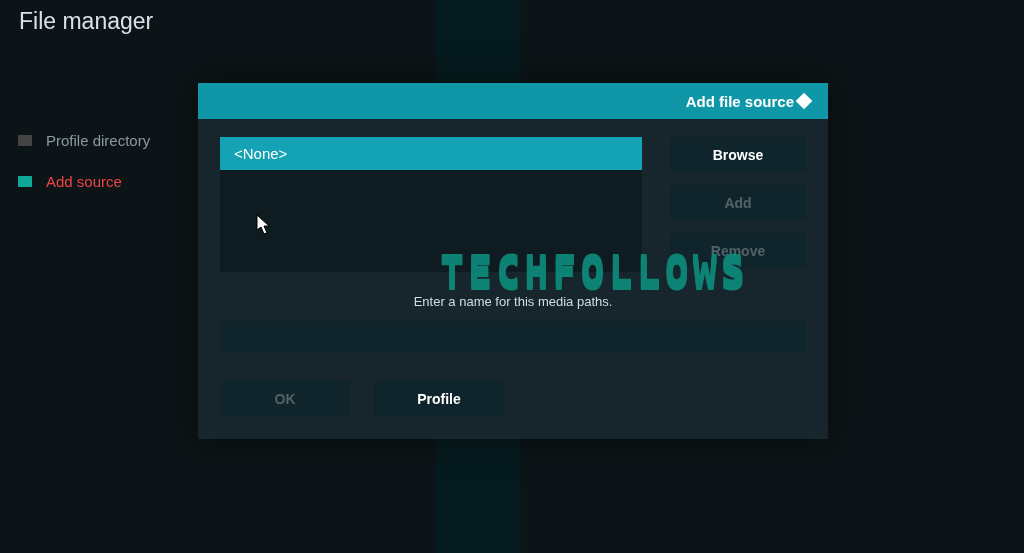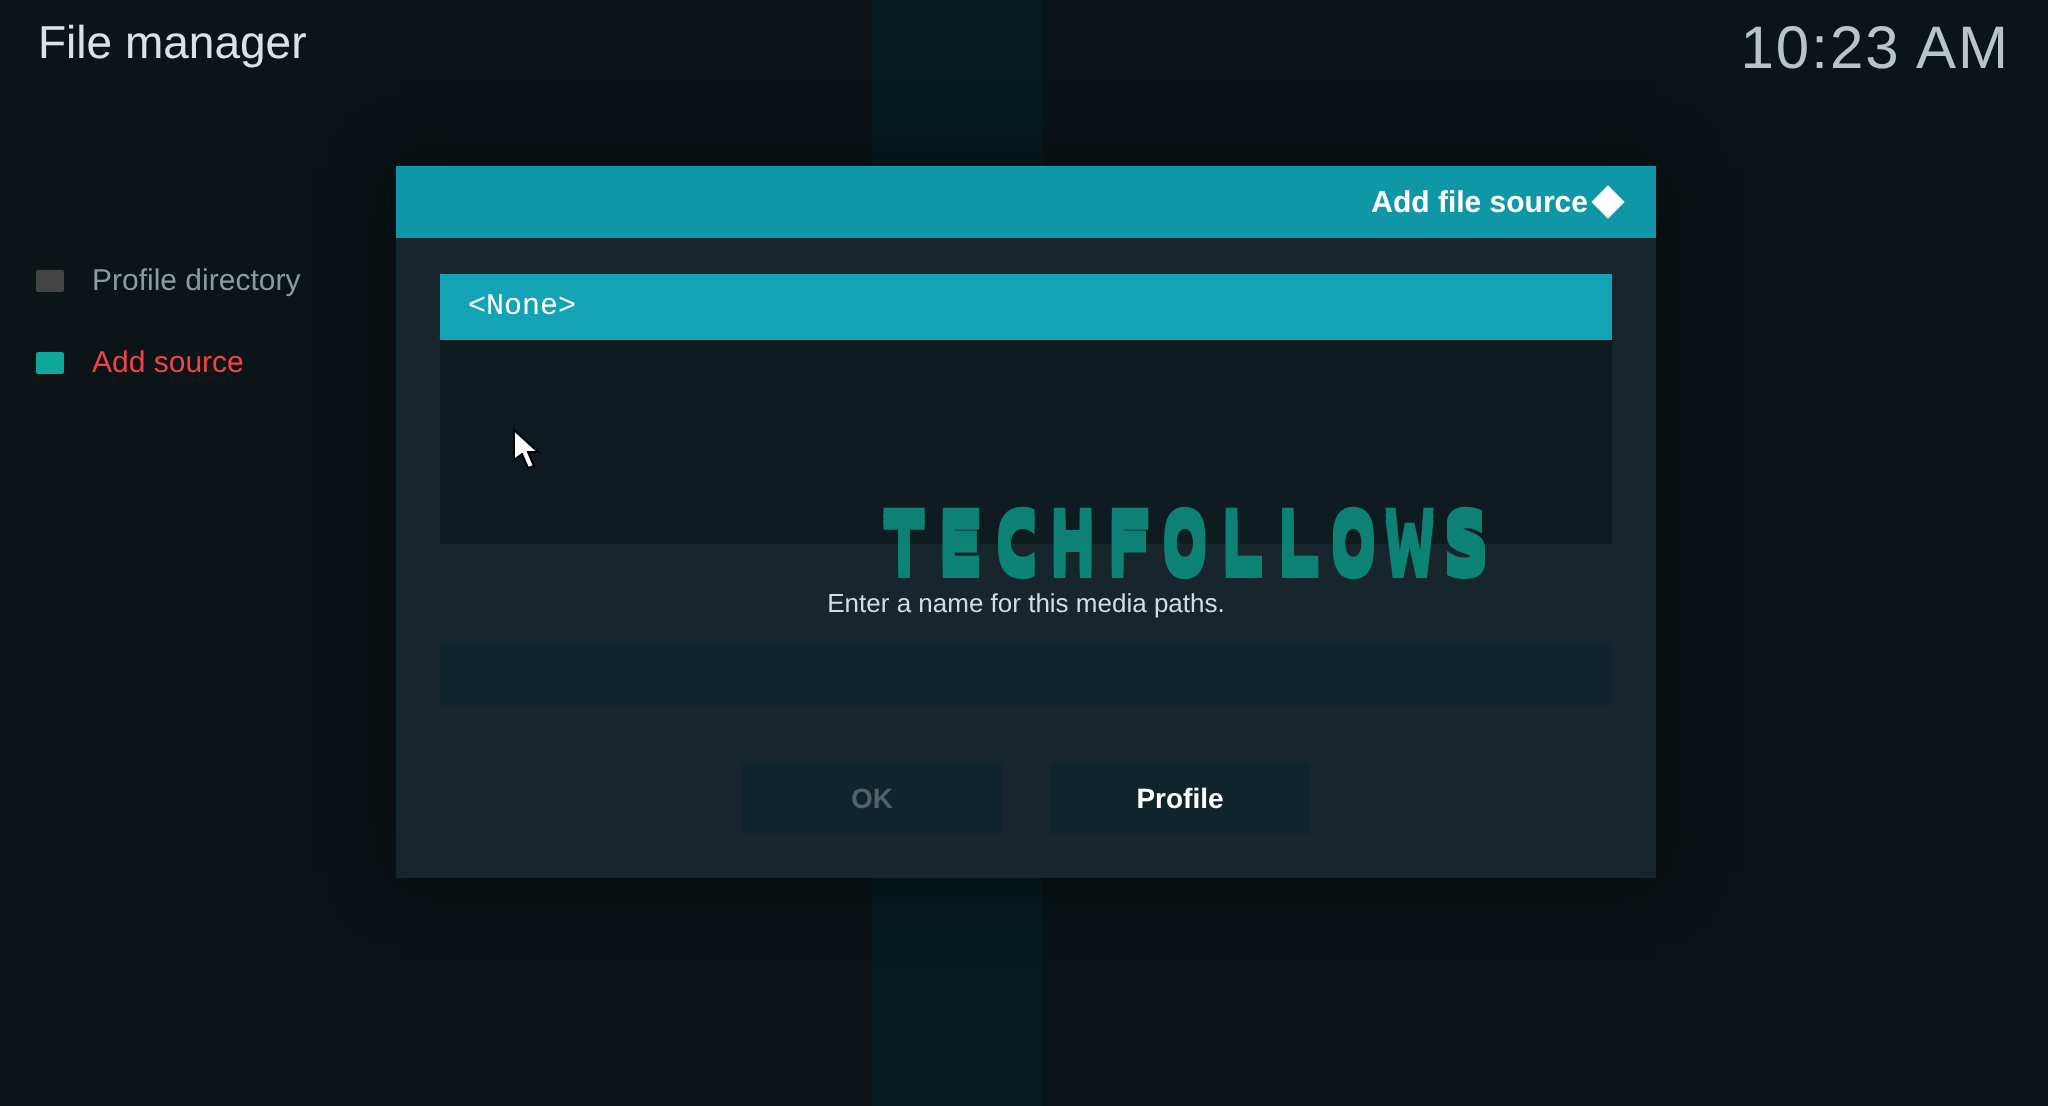--- a/index.html
+++ b/index.html
@@ -96,21 +96,20 @@
     }
     .instruction {
       text-align: center;
       color: #d2dde0;
       font-size: 13px;
       margin-bottom: 18px;
     }
     .paths-area {
       display: flex;
       gap: 28px;
-      font-family: Liberation Mono, monospace;
     }
     .paths-list {
       flex: 1;
       background: #0e1c21;
       min-height: 135px;
     }
     .path-row {
       background: #14a3b5;
       color: #fff;
       font-size: 15px;
@@ -149,21 +148,21 @@
       font-size: 13px;
       margin: 22px 0 12px 0;
     }
     .name-input {
       background: #10252b;
       height: 32px;
       width: 100%;
     }
     .action-row {
       display: flex;
-      justify-content: center;
+      justify-content: flex-start;
       gap: 24px;
       margin-top: 28px;
     }
     .action-row .btn {
       width: 130px;
     }
     .watermark {
       position: absolute;
       top: 250px;
       left: 440px;
@@ -178,21 +177,20 @@
       pointer-events: none;
     }
   </style>
 </head>
 <body>
 
 <div class="center-col"></div>
 
 <div class="topbar">
   <div class="title">File manager</div>
-  <div class="clock">10:23 AM</div>
 </div>
 
 <div class="sidebar">
   <div class="sidebar-item dim">
     <span class="folder-icon"></span>
     <span>Profile directory</span>
   </div>
   <div class="sidebar-item active">
     <span class="folder-icon"></span>
     <span>Add source</span>
@@ -205,20 +203,25 @@
     <svg class="kodi-logo" viewBox="0 0 24 24">
       <path d="M12 2 L22 12 L12 22 L2 12 Z M12 6 L18 12 L12 18 L6 12 Z" fill="#fff"></path>
     </svg>
   </div>
   <div class="dialog-body">
     <div class="paths-area">
       <div class="paths-list">
         <div class="path-row">
           <span>&lt;None&gt;</span>
         </div>
+      </div>
+      <div class="side-buttons">
+        <div class="btn bright">Browse</div>
+        <div class="btn dim">Add</div>
+        <div class="btn dim">Remove</div>
       </div>
     </div>
     <div class="instruction2">Enter a name for this media paths.</div>
     <div class="name-input"></div>
     <div class="action-row">
       <div class="btn dim">OK</div>
       <div class="btn bright">Profile</div>
     </div>
   </div>
 </div>

